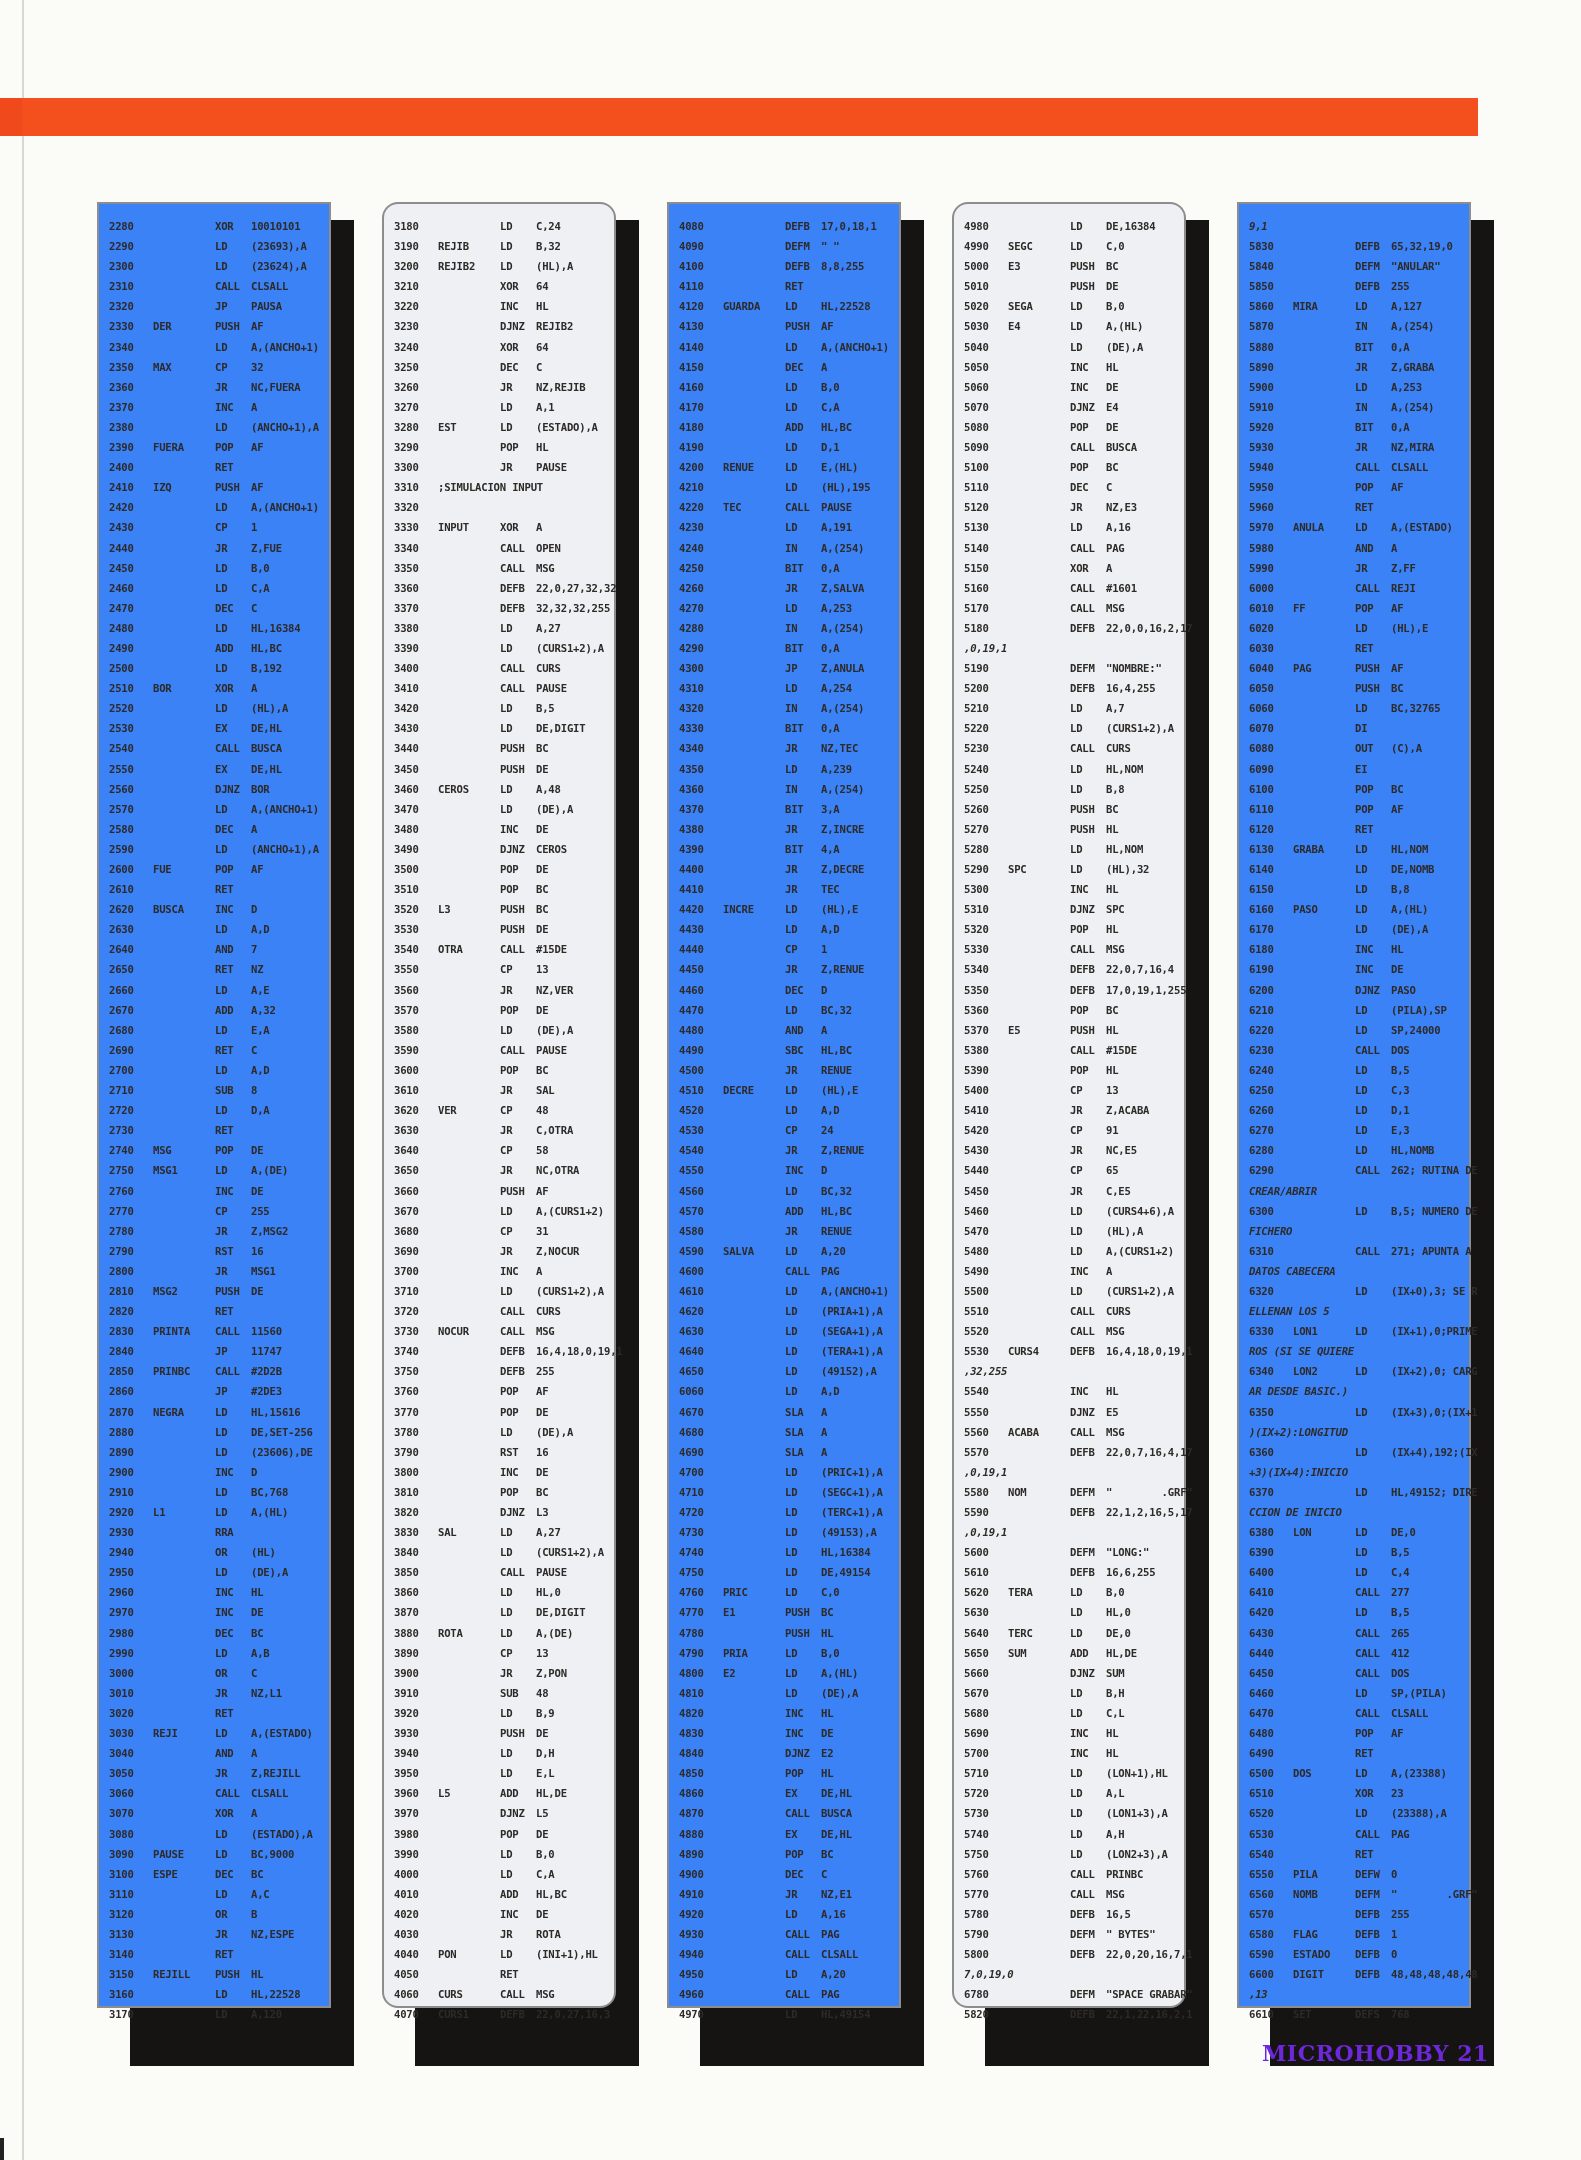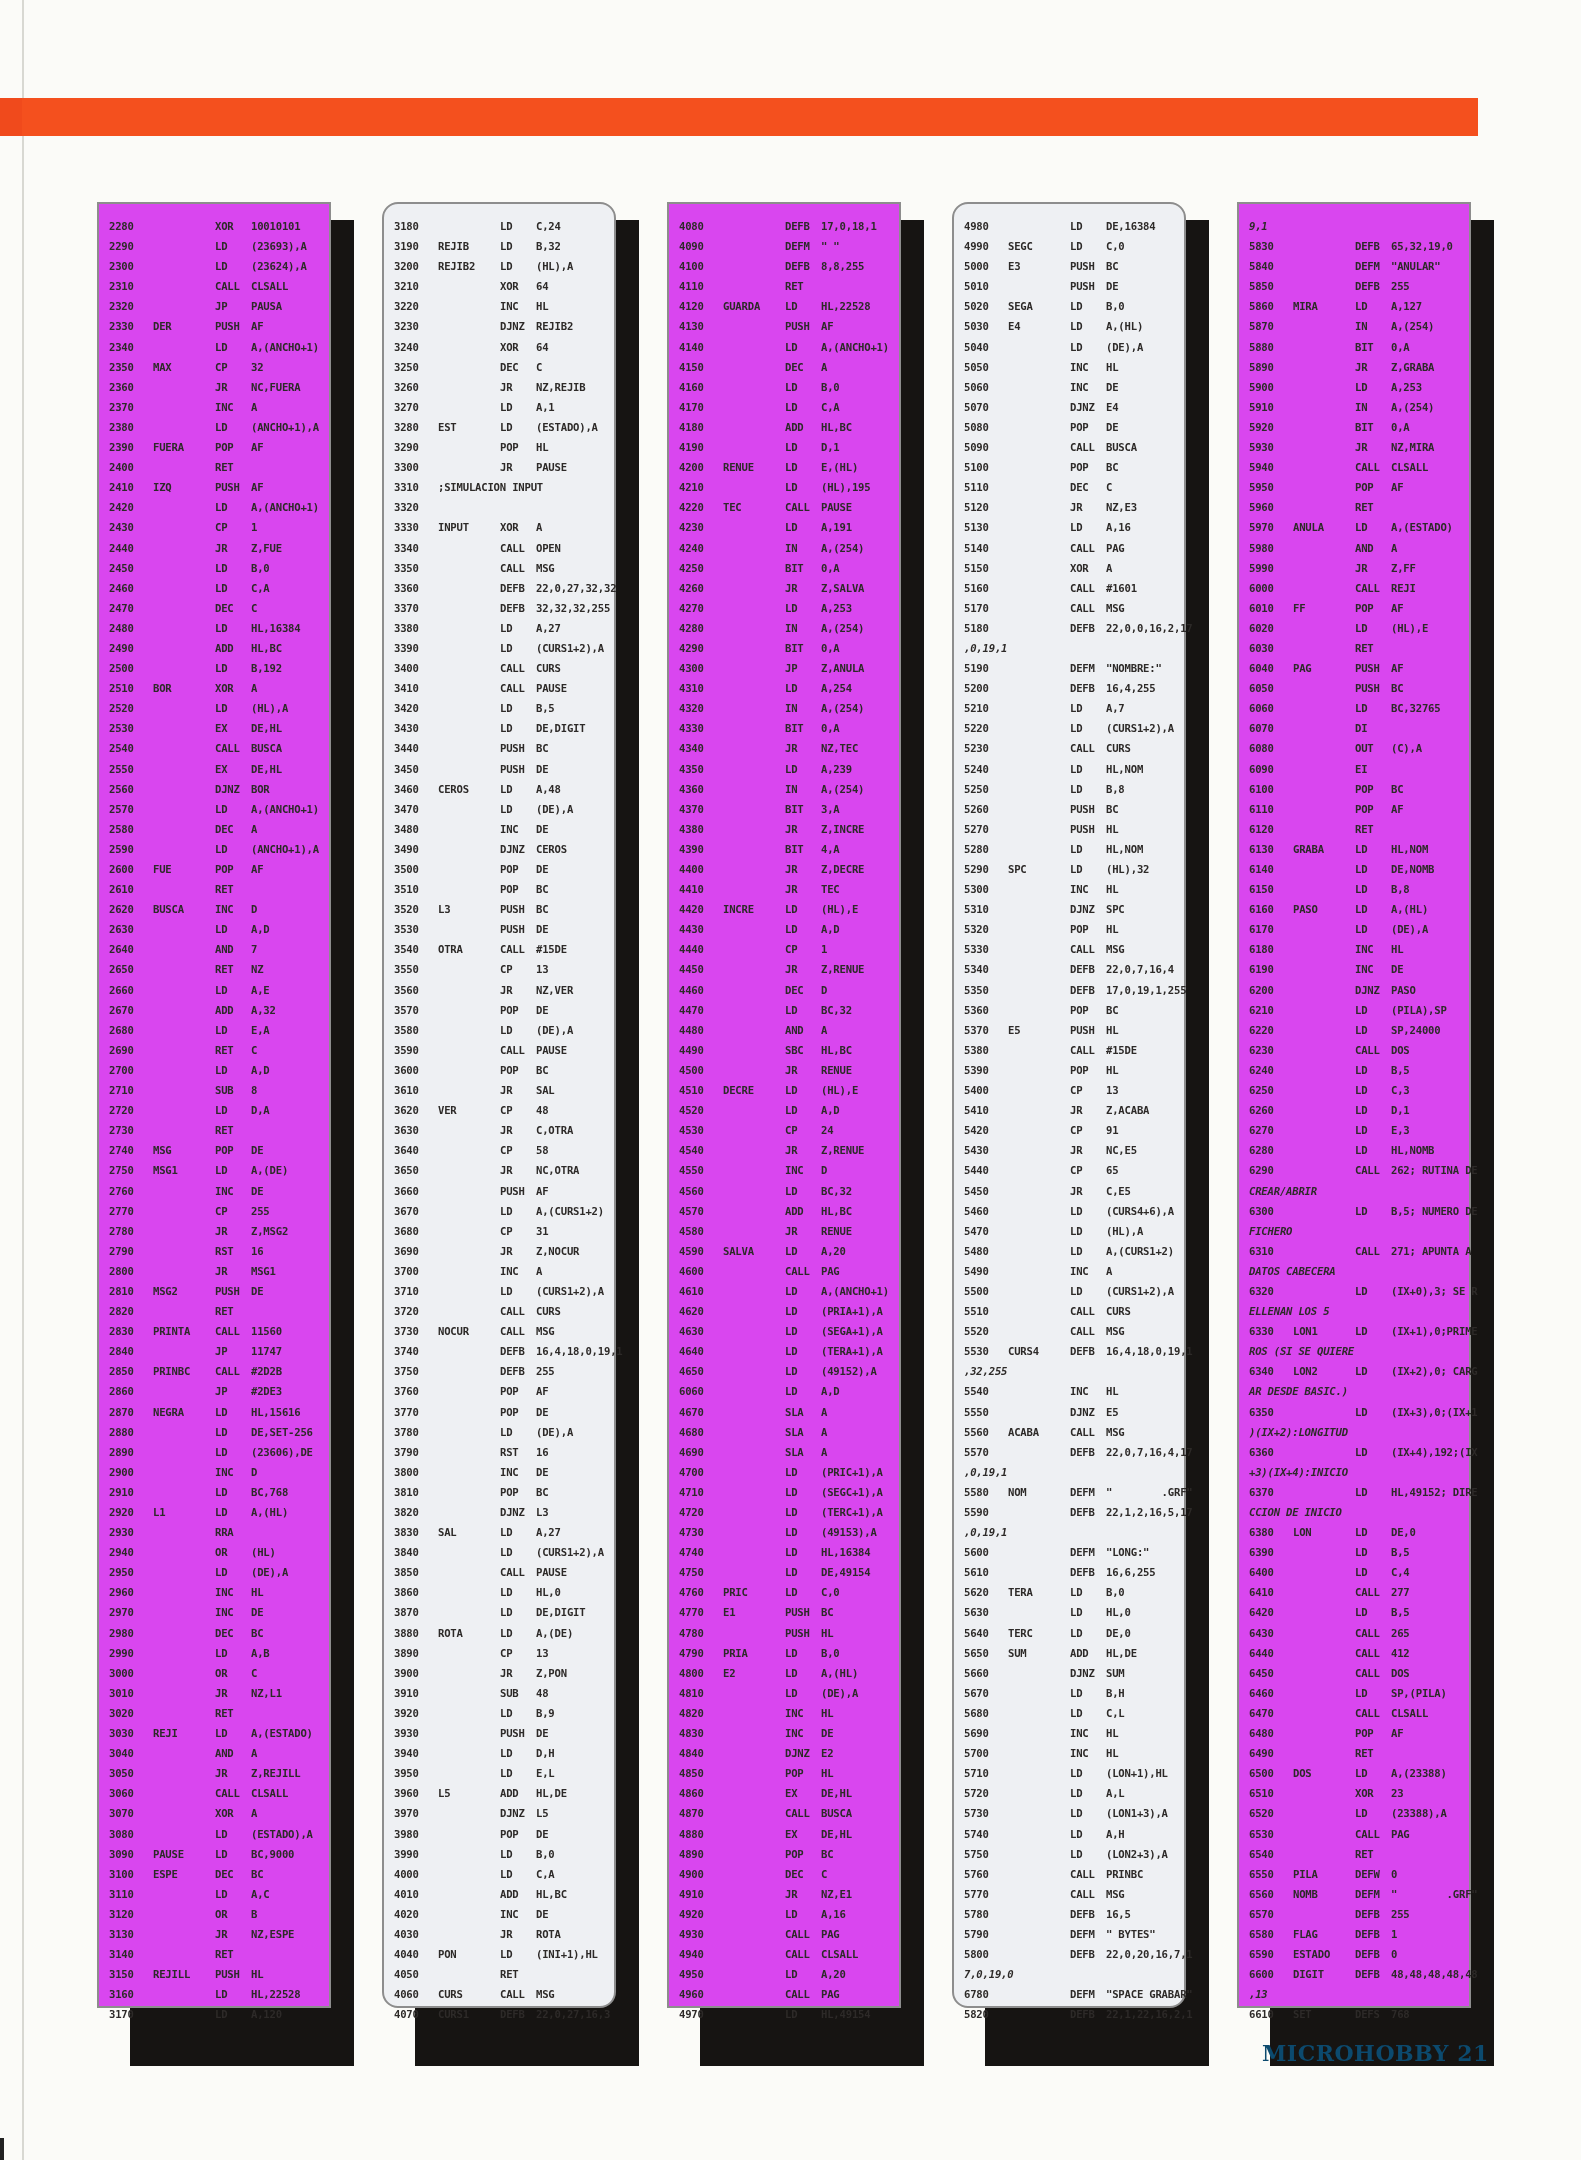--- a/index.html
+++ b/index.html
@@ -20,39 +20,39 @@
     position: absolute; left: 0; top: 98px; width: 22px; height: 38px;
     background: #f04a1c;
   }
   .panel-wrap { position: absolute; top: 202px; width: 236px; height: 1840px; }
   .panel-shadow {
     position: absolute; left: 33px; top: 18px; width: 224px; height: 1846px;
     background: #161412;
   }
   .panel {
     position: absolute; left: 0; top: 0; width: 234px; height: 1806px;
-    background: #d946ef;
+    background: #3b82f6;
     border: 2px solid #8d8d8d;
     box-sizing: border-box;
     padding: 12px 6px 0 10px;
   }
   .panel.alt { background: #eef0f3; border-radius: 16px; }
   .line {
     font-size: 10.6px; line-height: 20.1px; height: 20.1px;
     color: #2d2a28; white-space: pre; font-weight: bold;
     letter-spacing: -0.2px;
   }
   .ln { display: inline-block; width: 44px; }
   .lbl { display: inline-block; width: 62px; }
   .op { display: inline-block; width: 36px; }
   .cont { padding-left: 0; font-style: italic; }
   .footer {
     position: absolute; left: 1262px; top: 2040px;
     font-family: "DejaVu Serif", serif; font-weight: bold; font-size: 22px;
-    color: #0c4a6e; letter-spacing: 0.5px;
+    color: #6d28d9; letter-spacing: 0.5px;
   }
   .corner-mark {
     position: absolute; left: 0; top: 2138px; width: 4px; height: 22px; background: #222;
   }
 </style>
 </head>
 <body>
 
 <div class="spine"></div>
 <div class="top-bar"></div>

